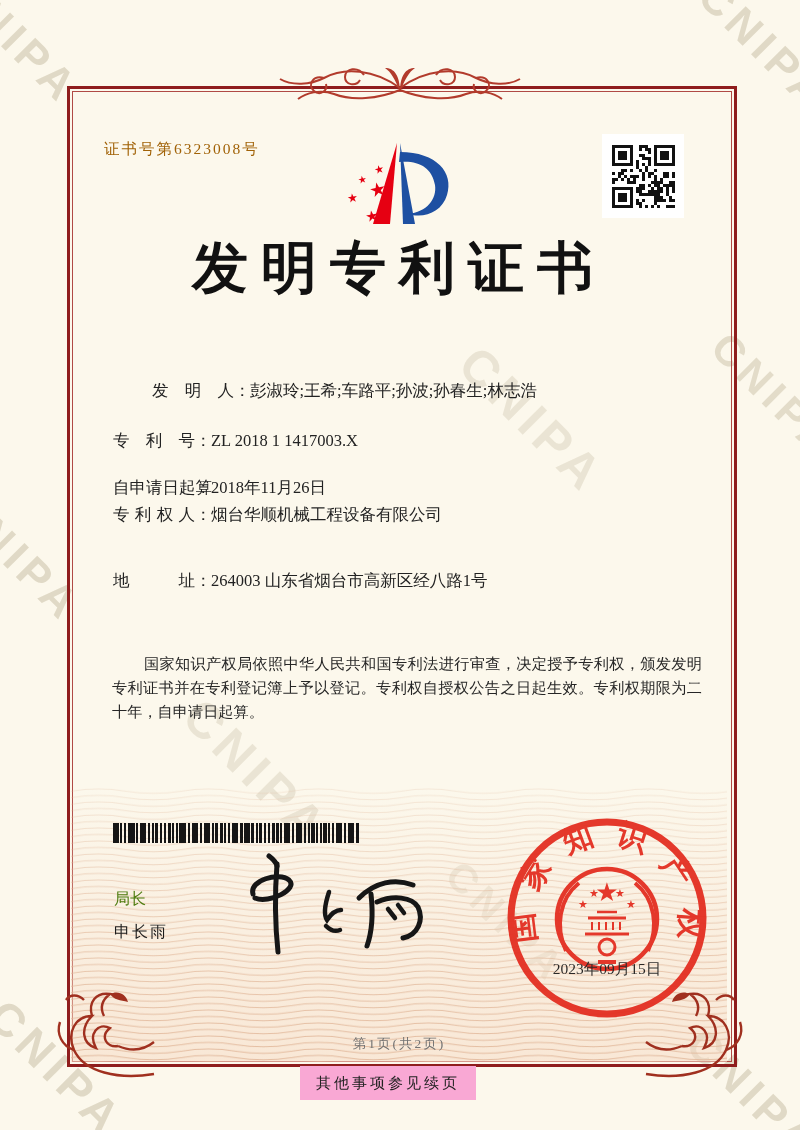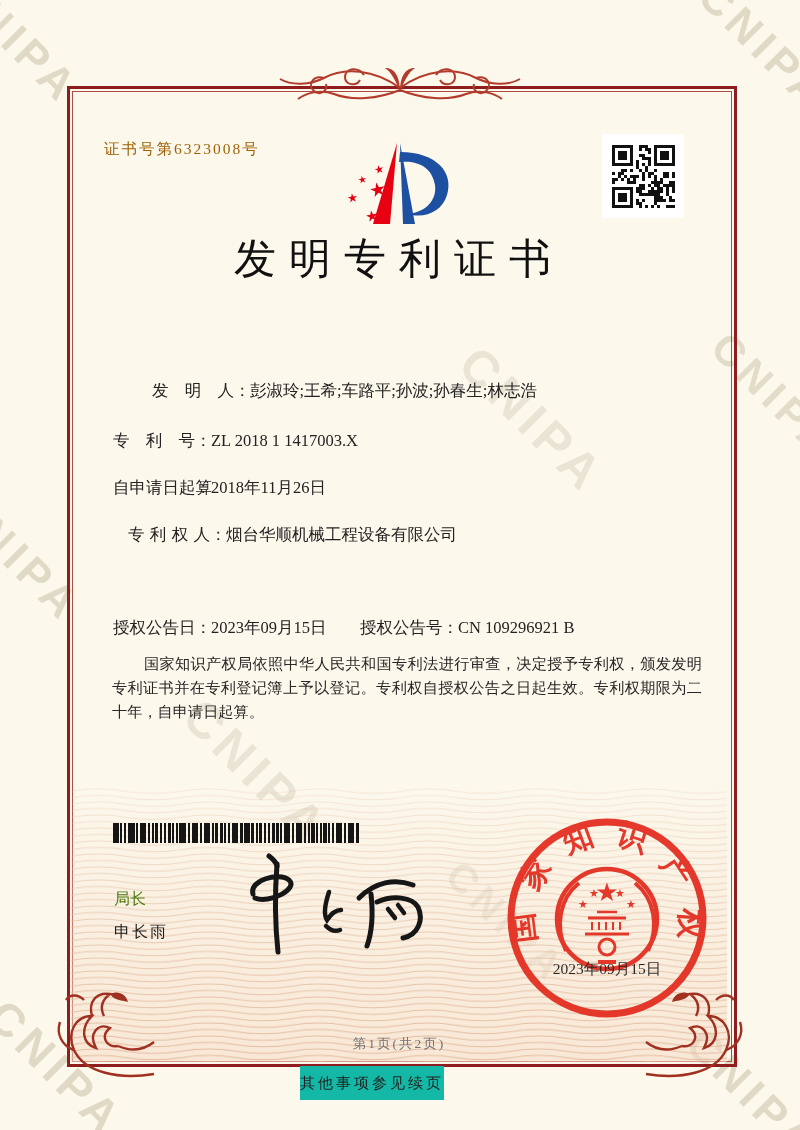--- a/index.html
+++ b/index.html
@@ -28,21 +28,21 @@
   }
   .guilloche-zone svg{position:absolute;left:0;top:0;
     -webkit-mask-image:linear-gradient(to bottom, rgba(0,0,0,.25), rgba(0,0,0,.7) 50%, #000);
     mask-image:linear-gradient(to bottom, rgba(0,0,0,.25), rgba(0,0,0,.7) 50%, #000);}
   .cert-no{position:absolute; left:104px; top:139px; font-size:15.5px; letter-spacing:2px; color:#a16207;}
   .logo{position:absolute; left:342px; top:139px;}
   .qr-box{position:absolute; left:602px; top:134px; width:82px; height:84px; background:#fff;}
   .qr-box svg{position:absolute; left:10px; top:11px;}
   .title{
     position:absolute; left:67px; top:231px; width:664px; text-align:center;
-    font-size:42px; font-weight:normal; letter-spacing:13px; color:#111;
+    font-size:56px; font-weight:bold; letter-spacing:13px; color:#111;
   }
   .row{position:absolute; left:113px; font-size:16.5px; white-space:nowrap;}
   .flabel{display:inline-block; width:82px; text-align:justify; text-align-last:justify; vertical-align:top;}
   .colon{display:inline-block; width:14px;}
   .fvalue{display:inline-block; margin-left:2px;}
   .pair2{position:absolute; left:247px; top:0;}
   .paras{position:absolute; left:112px; top:652px; width:590px; font-size:15.2px; line-height:24px; text-align:justify; color:#262626;}
   .paras p{margin:0 0 6px 0; text-indent:2.1em;}
   .barcode{
     position:absolute; left:113px; top:823px; width:241px; height:20px;
@@ -51,22 +51,22 @@
       repeating-linear-gradient(90deg,#151515 0 2px,rgba(0,0,0,0) 2px 4px),
       repeating-linear-gradient(90deg,#151515 0 1px,rgba(0,0,0,0) 1px 9px),
       repeating-linear-gradient(90deg,#151515 0 3px,rgba(0,0,0,0) 3px 13px);
   }
   .sig-title{position:absolute; left:114px; top:889px; font-size:16px; font-family:Liberation Sans, sans-serif; color:#4d7c0f;}
   .sig-name{position:absolute; left:114px; top:922px; font-size:16px; font-family:Liberation Mono, monospace; color:#1c1c1c; letter-spacing:2px;}
   .sig-script{position:absolute; left:225px; top:848px;}
   .seal{position:absolute; left:502px; top:813px;}
   .page-info{position:absolute; left:67px; top:1035px; width:664px; text-align:center; font-size:13.5px; letter-spacing:2px; color:#737373;}
   .cont-note{
-    position:absolute; left:300px; top:1066px; width:144px; height:34px; line-height:34px;
-    background:#14b8a6; text-align:center; font-size:15px; letter-spacing:3px; color:#222;
+    position:absolute; left:300px; top:1066px; width:176px; height:34px; line-height:34px;
+    background:#f9a8d4; text-align:center; font-size:15px; letter-spacing:3px; color:#222;
   }
   .flourish{position:absolute;}
 </style>
 </head>
 <body>
 
 <div class="page">
 
   <div class="wm" style="left:14px; top:38px; font-size:44px; opacity:.6;">CNIPA</div>
   <div class="wm" style="left:764px; top:46px; font-size:44px; opacity:.6;">CNIPA</div>
@@ -126,28 +126,25 @@
 
   <div class="row" style="top:380px;margin-left:39px;">
     <span class="flabel">发明人</span><span class="colon">：</span><span class="fvalue">彭淑玲;王希;车路平;孙波;孙春生;林志浩</span>
   </div>
   <div class="row" style="top:430px;">
     <span class="flabel">专利号</span><span class="colon">：</span><span class="fvalue">ZL 2018 1 1417003.X</span>
   </div>
   <div class="row" style="top:477px;">
     <span class="flabel">自申请日起算</span><span class="colon">：</span><span class="fvalue">2018年11月26日</span>
   </div>
-  <div class="row" style="top:524px;margin-left:15px;">
+  <div class="row" style="top:504px;">
     <span class="flabel">专利权人</span><span class="colon">：</span><span class="fvalue">烟台华顺机械工程设备有限公司</span>
   </div>
-  <div class="row" style="top:617px;">
-    <span class="flabel">授权公告日</span><span class="colon">：</span><span class="fvalue">2023年09月15日</span>
-    <span class="pair2">
-      <span class="flabel">授权公告号</span><span class="colon">：</span><span class="fvalue">CN 109296921 B</span>
-    </span>
+  <div class="row" style="top:570px;">
+    <span class="flabel">地址</span><span class="colon">：</span><span class="fvalue">264003 山东省烟台市高新区经八路1号</span>
   </div>
 
   <div class="paras">
     <p>国家知识产权局依照中华人民共和国专利法进行审查，决定授予专利权，颁发发明专利证书并在专利登记簿上予以登记。专利权自授权公告之日起生效。专利权期限为二十年，自申请日起算。</p>
   </div>
 
   <div class="barcode"></div>
 
   <div class="sig-title">局长</div>
   <div class="sig-name">申长雨</div>

